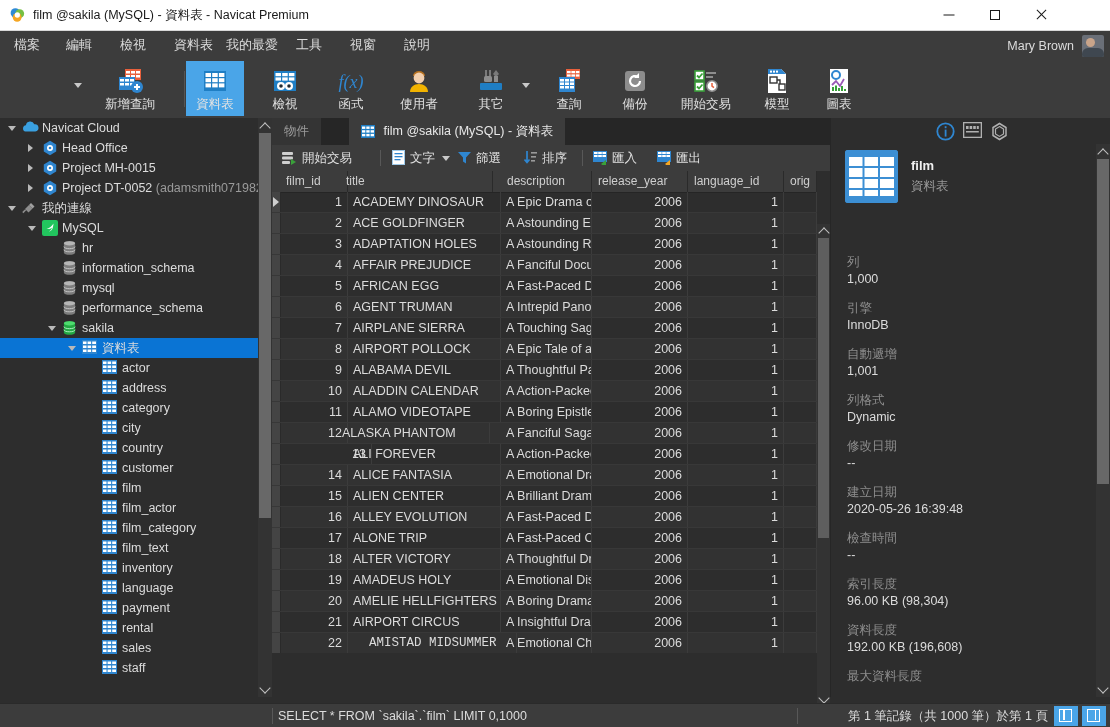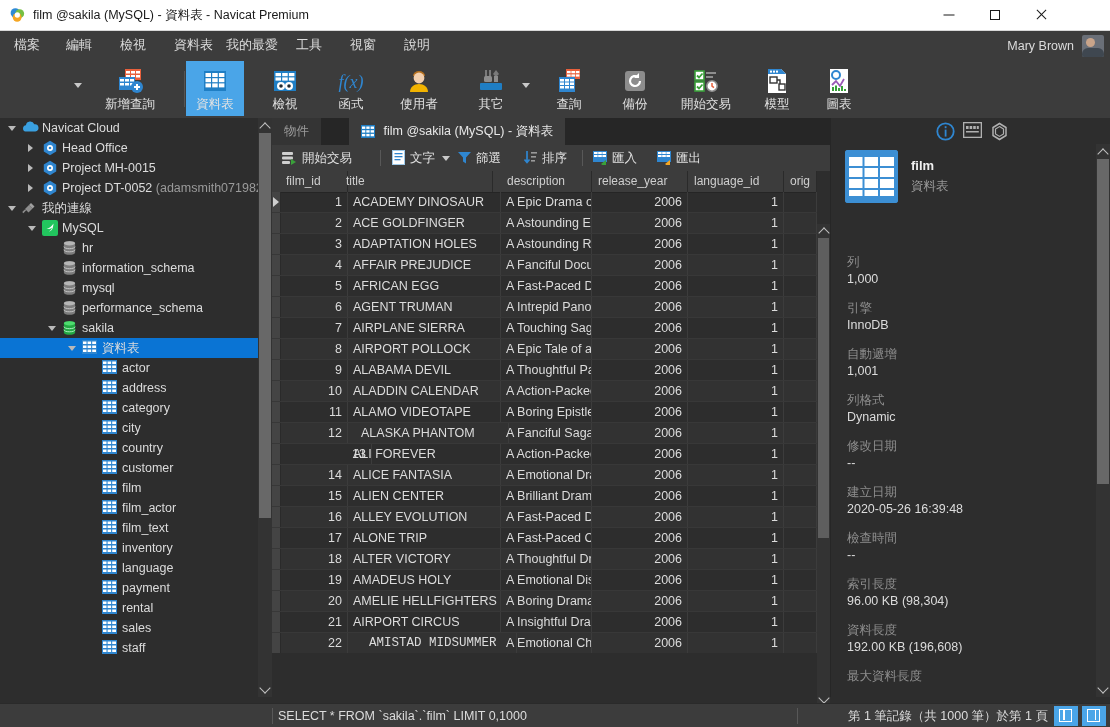--- a/index.html
+++ b/index.html
@@ -648,20 +648,37 @@
               <rect x="5.6" y="1.5" width="3.5" height="2.5"></rect>
               <rect x="10.2" y="1.5" width="3.8" height="2.5"></rect>
               <rect x="1" y="5.5" width="3.5" height="2.5"></rect>
               <rect x="5.6" y="5.5" width="3.5" height="2.5"></rect>
               <rect x="10.2" y="5.5" width="3.8" height="2.5"></rect>
               <rect x="1" y="9.5" width="3.5" height="2.5"></rect>
               <rect x="5.6" y="9.5" width="3.5" height="2.5"></rect>
               <rect x="10.2" y="9.5" width="3.8" height="2.5"></rect>
             </g>
           </svg></span>
+        <span class="tlabel" style="left: 122px;">film_category</span>
+      </div>
+      <div class="tree-row">
+        <span class="tnode-icon" style="left: 102px;"><svg width="15" height="14" viewBox="0 0 15 14">
+            <rect width="15" height="14" fill="#2f86d0"></rect>
+            <g fill="#fff">
+              <rect x="1" y="1.5" width="3.5" height="2.5"></rect>
+              <rect x="5.6" y="1.5" width="3.5" height="2.5"></rect>
+              <rect x="10.2" y="1.5" width="3.8" height="2.5"></rect>
+              <rect x="1" y="5.5" width="3.5" height="2.5"></rect>
+              <rect x="5.6" y="5.5" width="3.5" height="2.5"></rect>
+              <rect x="10.2" y="5.5" width="3.8" height="2.5"></rect>
+              <rect x="1" y="9.5" width="3.5" height="2.5"></rect>
+              <rect x="5.6" y="9.5" width="3.5" height="2.5"></rect>
+              <rect x="10.2" y="9.5" width="3.8" height="2.5"></rect>
+            </g>
+          </svg></span>
         <span class="tlabel" style="left: 122px;">film_text</span>
       </div>
       <div class="tree-row">
         <span class="tnode-icon" style="left: 102px;"><svg width="15" height="14" viewBox="0 0 15 14">
             <rect width="15" height="14" fill="#2f86d0"></rect>
             <g fill="#fff">
               <rect x="1" y="1.5" width="3.5" height="2.5"></rect>
               <rect x="5.6" y="1.5" width="3.5" height="2.5"></rect>
               <rect x="10.2" y="1.5" width="3.8" height="2.5"></rect>
               <rect x="1" y="5.5" width="3.5" height="2.5"></rect>
@@ -976,21 +993,21 @@
             <div class="gc num" style="left: 8px; width: 68px;">11</div>
             <div class="gc" style="left: 76px; width: 153px;">ALAMO VIDEOTAPE</div>
             <div class="gc" style="left: 229px; width: 91px;">A Boring Epistle</div>
             <div class="gc num" style="left: 320px; width: 96px;">2006</div>
             <div class="gc num" style="left: 416px; width: 96px;">1</div>
             <div class="gc" style="left: 512px; width: 33px;"></div>
           </div>
           <div class="grow alt">
             <div class="rowhdr"></div>
             <div class="gc num" style="left: 8px; width: 68px;">12</div>
-            <div class="gc" style="left: 84px; width: 153px;">ALASKA PHANTOM</div>
+            <div class="gc" style="left: 65px; width: 153px;">ALASKA PHANTOM</div>
             <div class="gc" style="left: 229px; width: 91px;">A Fanciful Saga o</div>
             <div class="gc num" style="left: 320px; width: 96px;">2006</div>
             <div class="gc num" style="left: 416px; width: 96px;">1</div>
             <div class="gc" style="left: 512px; width: 33px;"></div>
           </div>
           <div class="grow">
             <div class="rowhdr"></div>
             <div class="gc num" style="left: 20px; width: 80px;">13</div>
             <div class="gc" style="left: 76px; width: 153px;">ALI FOREVER</div>
             <div class="gc" style="left: 229px; width: 91px;">A Action-Packed</div>

